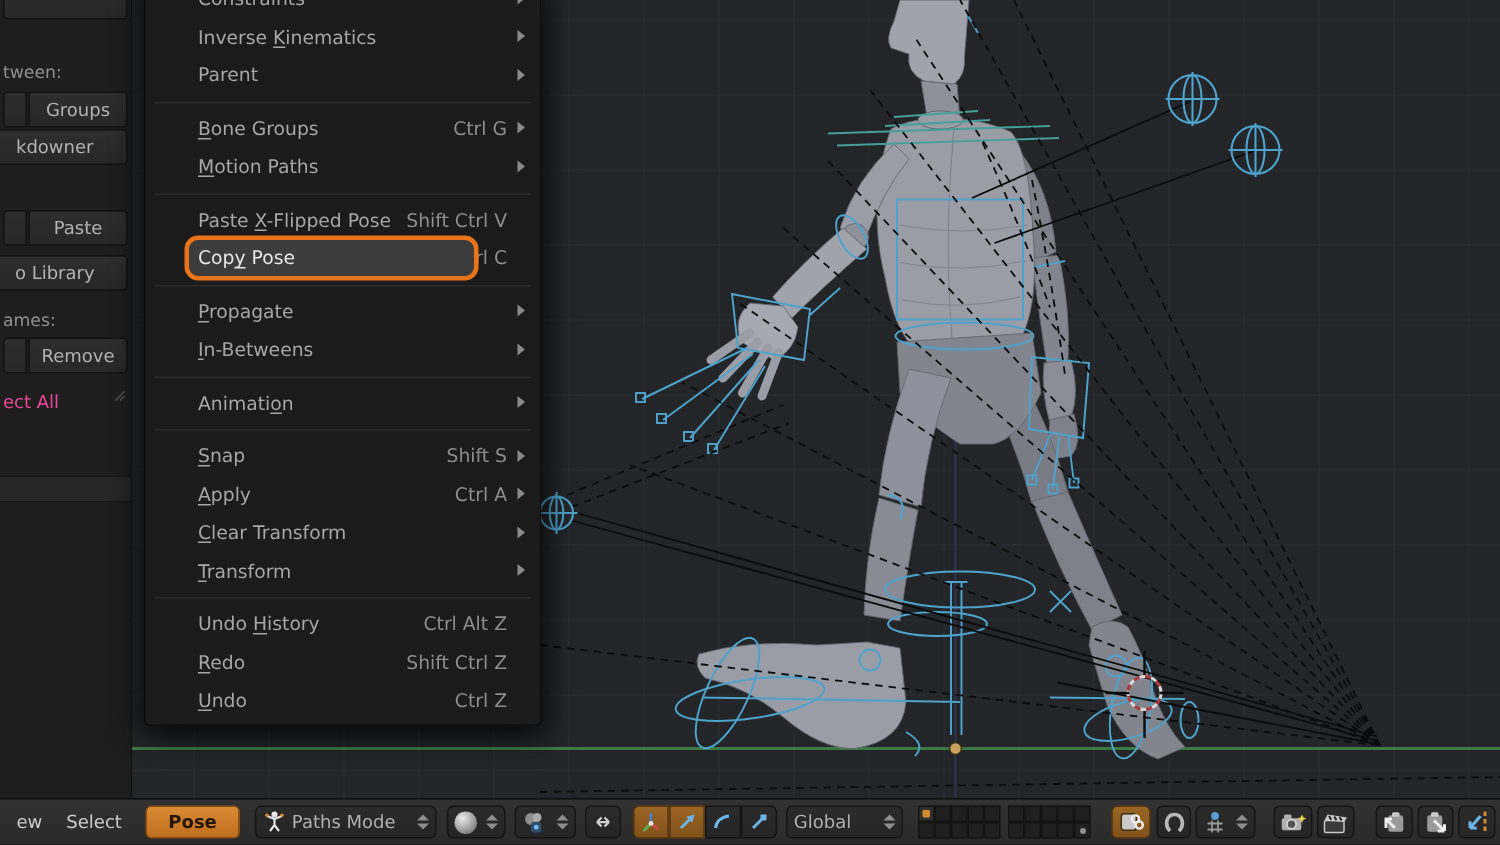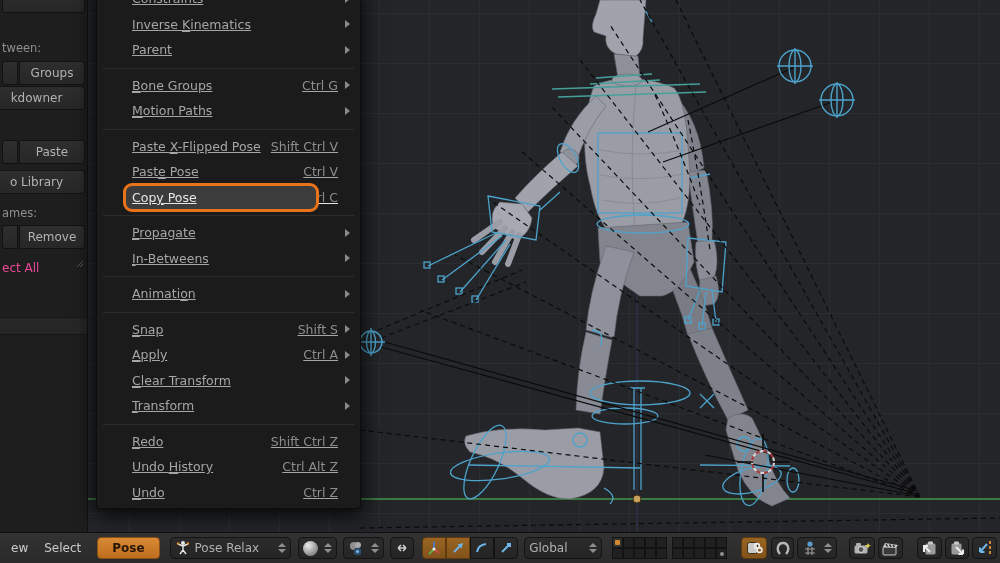--- a/index.html
+++ b/index.html
@@ -47,21 +47,21 @@
   
   .pose-menu {
     position:absolute; left:96px; top:-14px; width:265px; z-index:30;
     background:#1b1b1b; border:1px solid #0d0d0d; border-top:none;
     border-radius:0 0 4px 4px;
     box-shadow:-6px 4px 16px rgba(0,0,0,.5), 6px 8px 18px rgba(0,0,0,.5);
     padding-bottom:3px;
   }
   .menu-item {
     position:relative; height:25.5px; display:flex; align-items:center;
-    padding:0 10px 0 35px; font-size:12.5px; color:#a6a6a6; white-space:nowrap;text-decoration:underline;
+    padding:0 10px 0 35px; font-size:12.5px; color:#a6a6a6; white-space:nowrap;
   }
   .mi-label { position:relative; z-index:2; }
   .mi-right { margin-left:auto; display:flex; align-items:center; gap:7px; }
   .mi-shortcut { color:#8d8d8d; font-size:12.5px; }
   .mi-arrow {
     width:0; height:0; border-left:5px solid #8a8a8a;
     border-top:4px solid transparent; border-bottom:4px solid transparent;
   }
   .mi-arrow.hidden { visibility:hidden; }
   .u { text-decoration:underline; text-underline-offset:2px; }
@@ -307,27 +307,20 @@
           </span>
         </div>
         <div class="menu-sep"></div>
         <div class="menu-item">
           <span class="mi-label">Paste <span class="u">X</span>-Flipped Pose</span>
           <span class="mi-right">
             <span class="mi-shortcut">Shift Ctrl V</span>
             <span class="mi-arrow hidden"></span>
           </span>
         </div>
-        <div class="menu-item">
-          <span class="mi-label">Past<span class="u">e</span> Pose</span>
-          <span class="mi-right">
-            <span class="mi-shortcut">Ctrl V</span>
-            <span class="mi-arrow hidden"></span>
-          </span>
-        </div>
         <div class="menu-item highlighted">
           <span class="mi-label">Cop<span class="u">y</span> Pose</span>
           <span class="mi-right">
             <span class="mi-shortcut">Ctrl C</span>
             <span class="mi-arrow hidden"></span>
           </span>
         </div>
         <div class="menu-sep"></div>
         <div class="menu-item">
           <span class="mi-label"><span class="u">P</span>ropagate</span>
@@ -370,30 +363,30 @@
           </span>
         </div>
         <div class="menu-item">
           <span class="mi-label"><span class="u">T</span>ransform</span>
           <span class="mi-right">
             <span class="mi-arrow"></span>
           </span>
         </div>
         <div class="menu-sep"></div>
         <div class="menu-item">
+          <span class="mi-label">Undo <span class="u">H</span>istory</span>
+          <span class="mi-right">
+            <span class="mi-shortcut">Ctrl Alt Z</span>
+            <span class="mi-arrow hidden"></span>
+          </span>
+        </div>
+        <div class="menu-item">
           <span class="mi-label"><span class="u">R</span>edo</span>
           <span class="mi-right">
             <span class="mi-shortcut">Shift Ctrl Z</span>
-            <span class="mi-arrow hidden"></span>
-          </span>
-        </div>
-        <div class="menu-item">
-          <span class="mi-label">Undo <span class="u">H</span>istory</span>
-          <span class="mi-right">
-            <span class="mi-shortcut">Ctrl Alt Z</span>
             <span class="mi-arrow hidden"></span>
           </span>
         </div>
         <div class="menu-item">
           <span class="mi-label"><span class="u">U</span>ndo</span>
           <span class="mi-right">
             <span class="mi-shortcut">Ctrl Z</span>
             <span class="mi-arrow hidden"></span>
           </span>
         </div>
@@ -405,21 +398,21 @@
     <span class="hmenu">Select</span>
     <span class="pose-btn">Pose</span>
 
     <div class="ctrl" style="margin-left:10px; width:128px;">
       <svg width="16" height="16" viewBox="0 0 16 16">
         <circle cx="8" cy="3" r="2" fill="#e6e6e6"></circle>
         <path d="M8,5 L8,10 M8,6 L3,4 M8,6 L13,4 M8,10 L5,14 M8,10 L11,14" stroke="#e6e6e6" stroke-width="1.4" fill="none"></path>
         <circle cx="3" cy="3.5" r="1.2" fill="#d98a33"></circle>
           <circle cx="13" cy="3.5" r="1.2" fill="#d98a33"></circle>
       </svg>
-      <span>Pose Relax</span>
+      <span>Paths Mode</span>
       <span class="updown" style="margin-left:auto">
           <i class="up"></i>
           <i class="dn"></i>
         </span>
     </div>
 
     <div class="ctrl" style="margin-left:7px;">
       <span class="sphere"></span>
       <span class="updown">
           <i class="up"></i>

